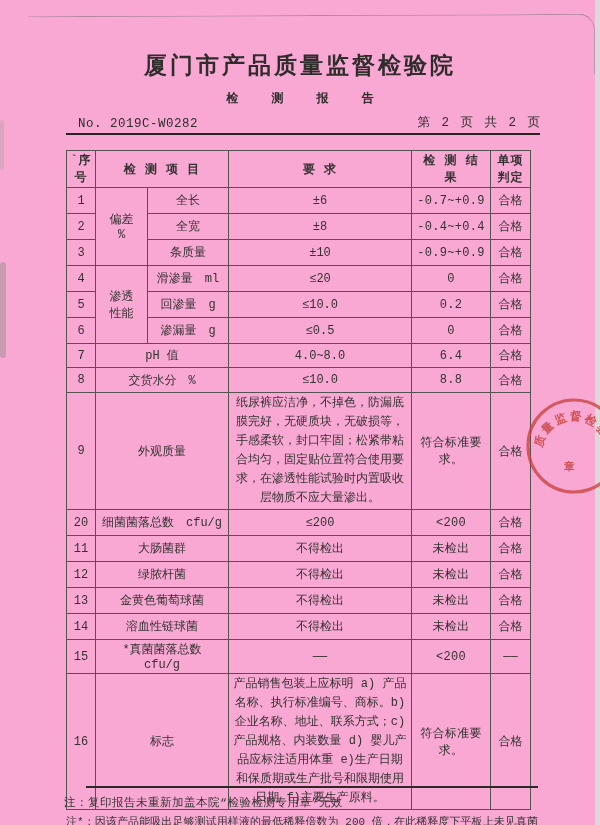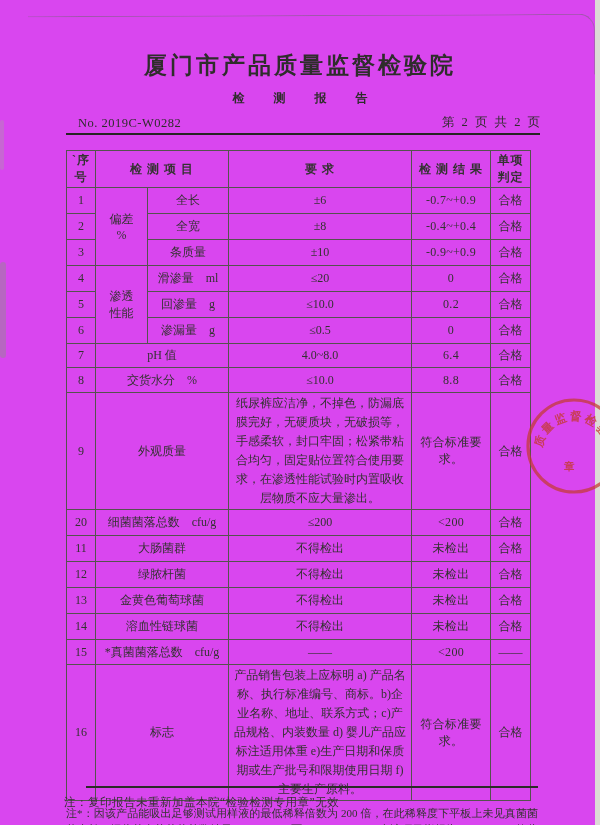--- a/index.html
+++ b/index.html
@@ -3,21 +3,21 @@
 <meta charset="utf-8">
 <style>
   html,body { margin:0; padding:0; }
   body {
     width:600px; height:825px; position:relative; overflow:hidden;
     background:#b9b7b3;
     font-family:"Liberation Serif","DejaVu Serif",serif;
     color:#2e2d2b;
   }
   .paper {
-    position:absolute; inset:0; background:#d946ef; overflow:hidden;
+    position:absolute; inset:0; background:#f9a8d4; overflow:hidden;font-family:Liberation Mono, monospace;
   }
   
   .scan-frame {
     position:absolute; top:15px; left:28px; width:566px; height:60px;
     border-top:1.5px solid rgba(105,105,105,.5);
     border-right:1.5px solid rgba(120,120,120,.45);
     border-radius:0 16px 0 0;
     transform:rotate(-0.25deg);
     pointer-events:none;
   }

